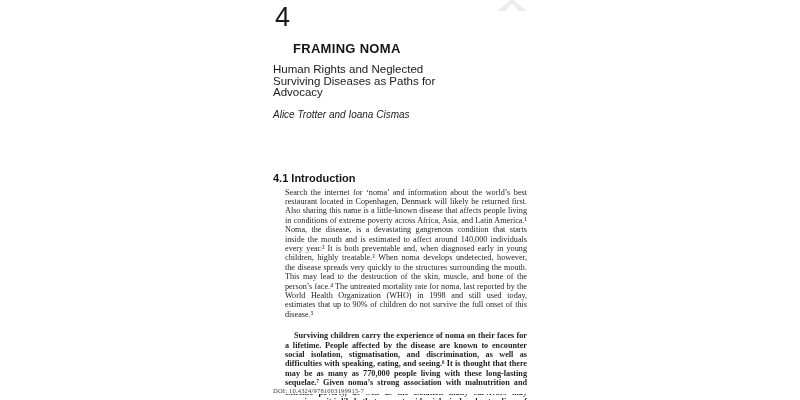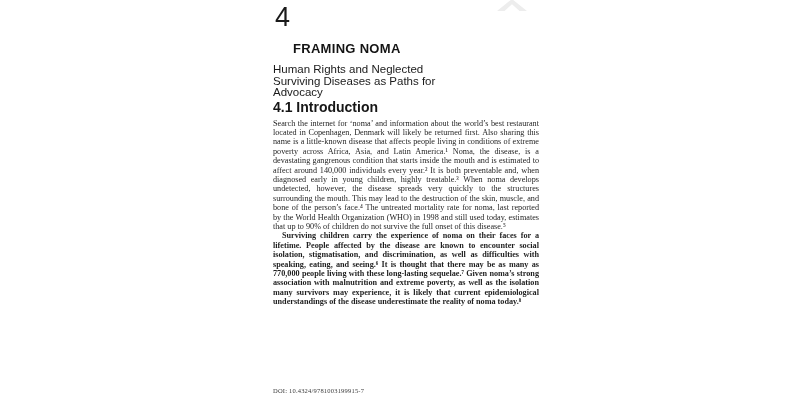--- a/index.html
+++ b/index.html
@@ -25,26 +25,26 @@
     padding-left:20px;
   }
   .subtitle {
     margin-top:8px; font-size:11.5px; line-height:11.5px; font-weight:400;
     max-width:200px; color:#1a1a1a;
   }
   .authors {
     margin-top:10px; font-size:10px; font-style:italic; color:#222222;
   }
   .section-heading {
-    font-size:14px; font-weight:700; color:#161616;
+    margin-top:52px; font-size:11px; font-weight:700; color:#161616;
   }
   .bodytext p {
     font-family:"Liberation Serif", serif;
     font-size:8.2px; line-height:9.4px; text-align:justify;
-    color:#1f1f1f; margin:0;
+    color:#1f1f1f; margin:12px;
   }
   .bodytext p.first { margin-top:4px; }
   .bodytext p.indent { text-indent:9px;font-weight:bold; }
   .doi {
     position:absolute; left:273px; top:387px; width:266px;
     background:#ffffff; font-family:"Liberation Serif", serif;
     font-size:6.5px; letter-spacing:0.2px; color:#3a3a3a;
   }
 </style>
 </head>
@@ -57,20 +57,21 @@
   </svg>
 
   <div class="page">
 
     <div class="chapter-number">4</div>
 
     <h1 class="chapter-title">FRAMING NOMA</h1>
 
     <h2 class="subtitle">Human Rights and Neglected Surviving Diseases as Paths for Advocacy</h2>
 
+    <div class="authors">Alice Trotter and Ioana Cismas</div>
 
     <h3 class="section-heading">4.1 Introduction</h3>
 
     <div class="bodytext">
       <p class="first">Search the internet for ‘noma’ and information about the world’s best restaurant located in Copenhagen, Denmark will likely be returned first. Also sharing this name is a little-known disease that affects people living in conditions of extreme poverty across Africa, Asia, and Latin America.¹ Noma, the disease, is a devastating gangrenous condition that starts inside the mouth and is estimated to affect around 140,000 individuals every year.² It is both preventable and, when diagnosed early in young children, highly treatable.³ When noma develops undetected, however, the disease spreads very quickly to the structures surrounding the mouth. This may lead to the destruction of the skin, muscle, and bone of the person’s face.⁴ The untreated mortality rate for noma, last reported by the World Health Organization (WHO) in 1998 and still used today, estimates that up to 90% of children do not survive the full onset of this disease.⁵</p>
       <p class="indent">Surviving children carry the experience of noma on their faces for a lifetime. People affected by the disease are known to encounter social isolation, stigmatisation, and discrimination, as well as difficulties with speaking, eating, and seeing.⁶ It is thought that there may be as many as 770,000 people living with these long-lasting sequelae.⁷ Given noma’s strong association with malnutrition and extreme poverty, as well as the isolation many survivors may experience, it is likely that current epidemiological understandings of the disease underestimate the reality of noma today.⁸</p>
     </div>
 
   </div>
 

